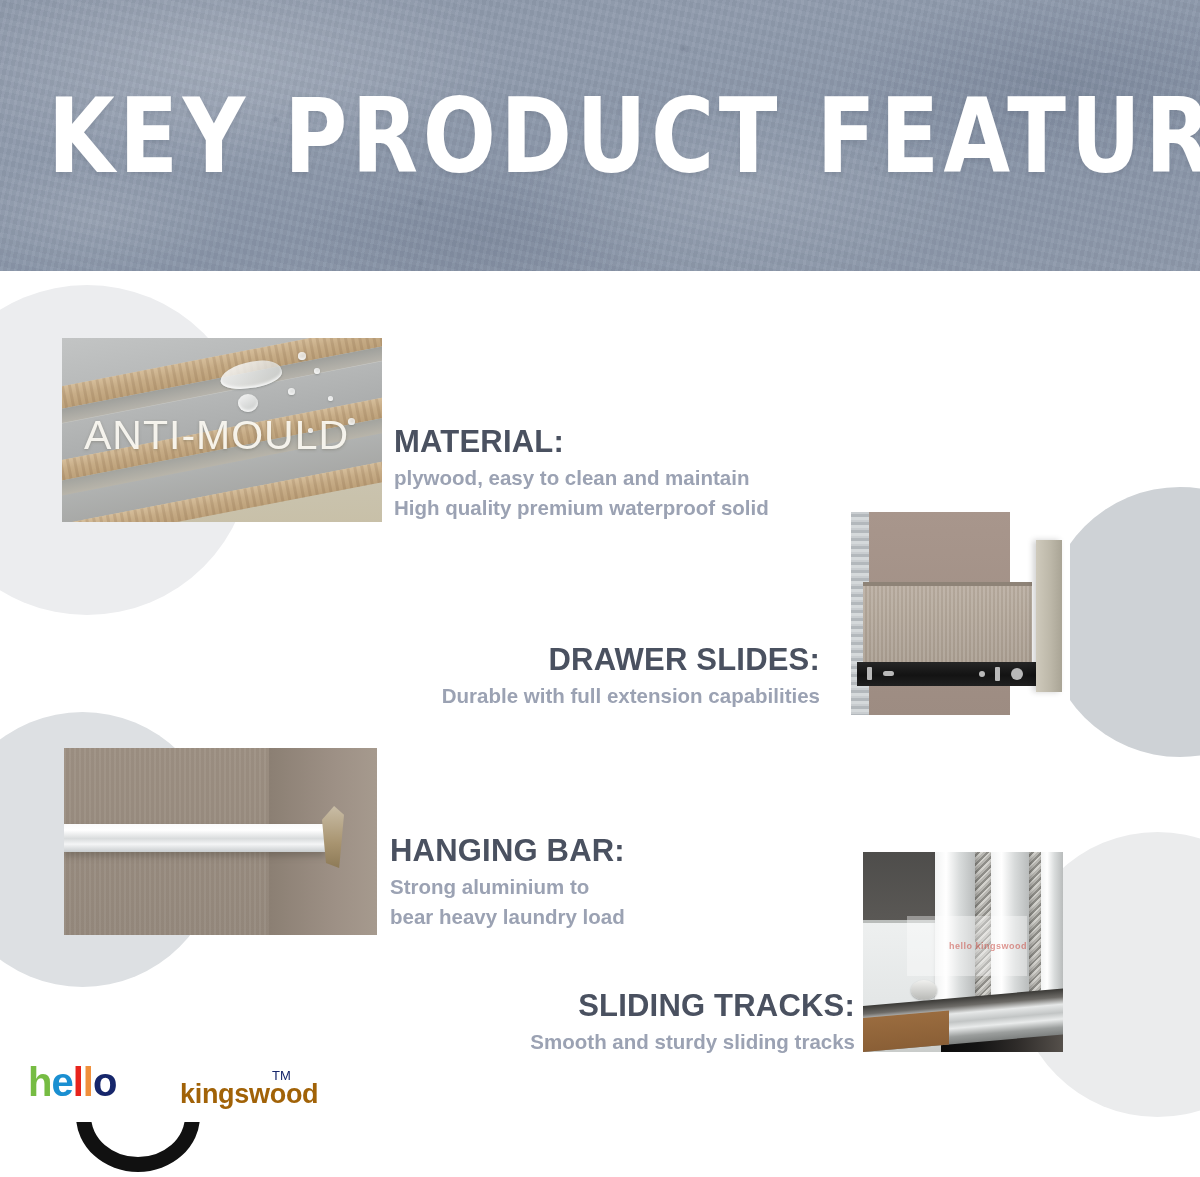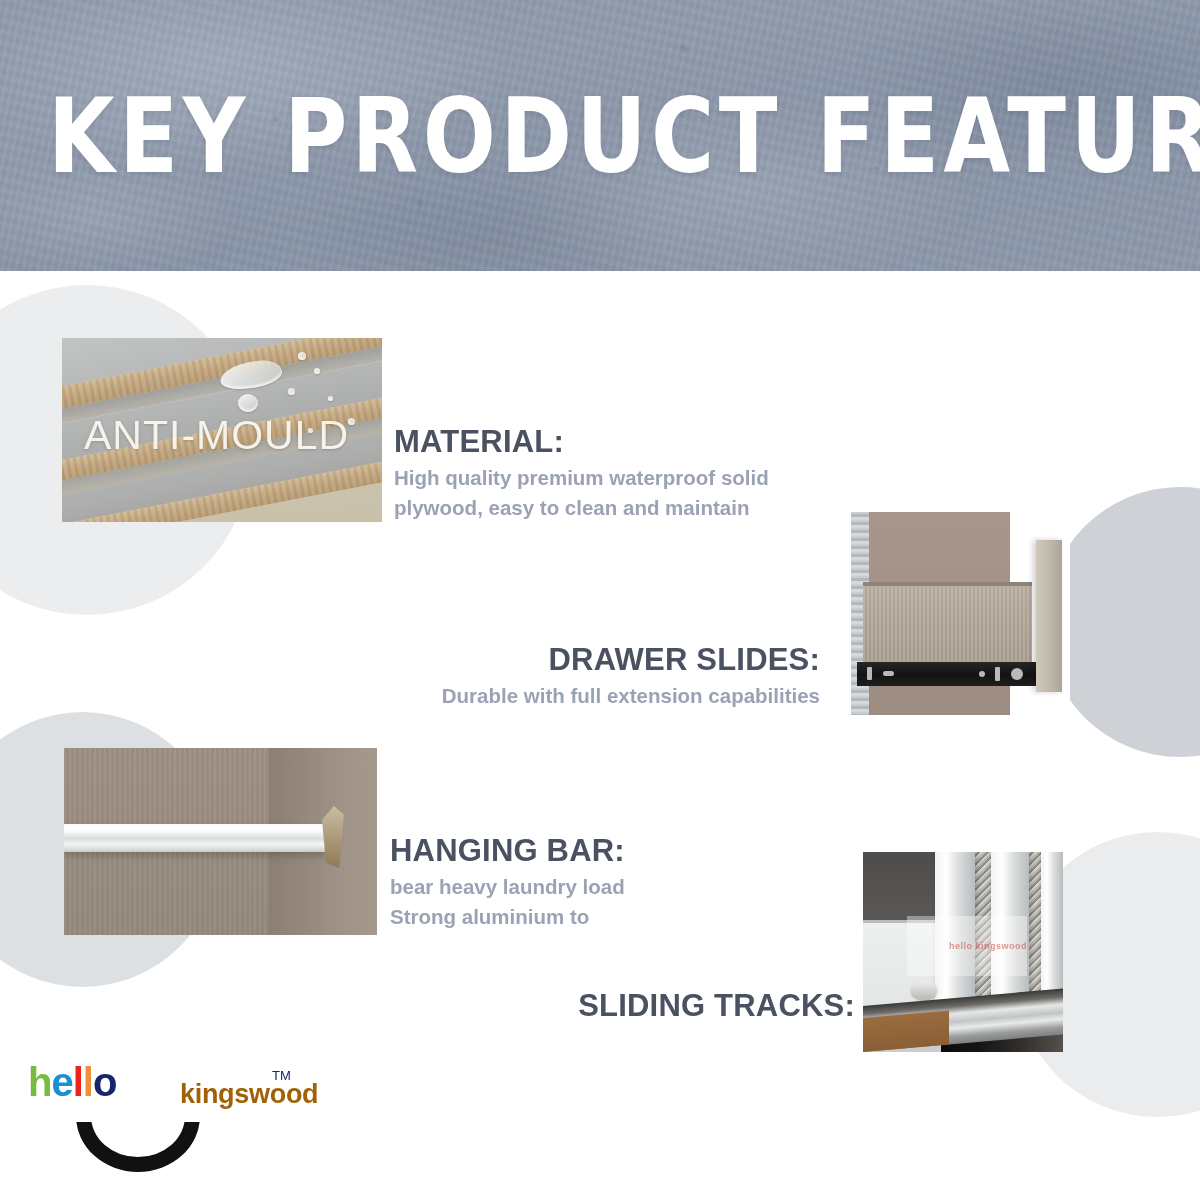--- a/index.html
+++ b/index.html
@@ -222,22 +222,22 @@
   <div class="droplet dp-4"></div>
   <div class="droplet dp-5"></div>
   <div class="droplet dp-6"></div>
   <div class="droplet dp-7"></div>
   <div class="droplet dp-8"></div>
   <div class="anti-mould">ANTI-MOULD</div>
 </div>
 
 <div class="txt t-material">
   <h2>MATERIAL:</h2>
+  <p>plywood, easy to clean and maintain</p>
   <p>High quality premium waterproof solid</p>
-  <p>plywood, easy to clean and maintain</p>
 </div>
 
 <div class="photo ph-drawer">
   <div class="dw-panel-l"></div>
   <div class="dw-cab"></div>
   <div class="dw-box"></div>
   <div class="dw-rail">
     <span style="left:10px;top:5px;width:5px;height:13px;"></span>
     <span style="left:26px;top:9px;width:11px;height:5px;border-radius:3px;"></span>
     <span style="left:122px;top:9px;width:6px;height:6px;border-radius:50%;"></span>
@@ -254,22 +254,22 @@
 
 <div class="photo ph-bar">
   <div class="bar-wall"></div>
   <div class="bar-right"></div>
   <div class="bar-rail"></div>
   <div class="bar-bracket"></div>
 </div>
 
 <div class="txt t-bar">
   <h2>HANGING BAR:</h2>
+  <p>Strong aluminium to</p>
   <p>bear heavy laundry load</p>
-  <p>Strong aluminium to</p>
 </div>
 
 <div class="photo ph-track">
   <div class="tr-dark"></div>
   <div class="tr-wall"></div>
   <div class="tr-wall-line"></div>
   <div class="tr-core tr-c1"></div>
   <div class="tr-core tr-c2"></div>
   <div class="tr-door tr-d1"></div>
   <div class="tr-door tr-d2"></div>
@@ -277,20 +277,21 @@
   <div class="tr-wheel"></div>
   <div class="tr-rail"></div>
   <div class="tr-plinth"></div>
   <div class="tr-wm">
     <span class="wm-red">hello kingswood</span>
   </div>
 </div>
 
 <div class="txt t-track">
   <h2>SLIDING TRACKS:</h2>
+  <p>Smooth and sturdy sliding tracks</p>
 </div>
 
 <div class="logo">
   <div class="logo-word"><span class="lg-h">h</span><span class="lg-e">e</span><span class="lg-l1">l</span><span class="lg-l2">l</span><span class="lg-o">o</span></div>
   <div class="logo-brand">kingswood</div>
   <div class="logo-tm">TM</div>
   <div class="logo-smile">
       <i></i>
     </div>
 </div>

